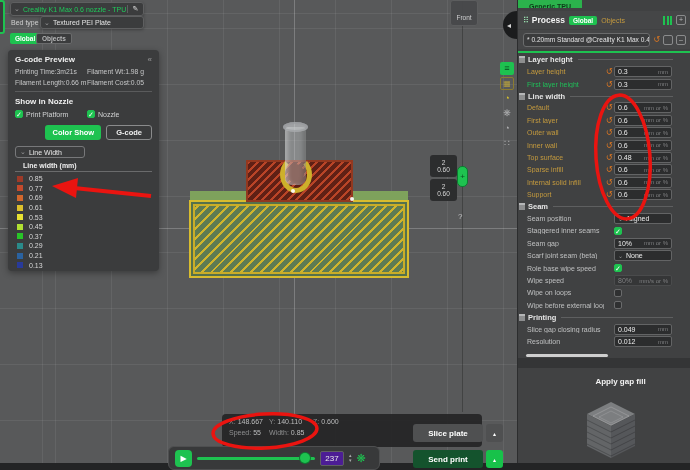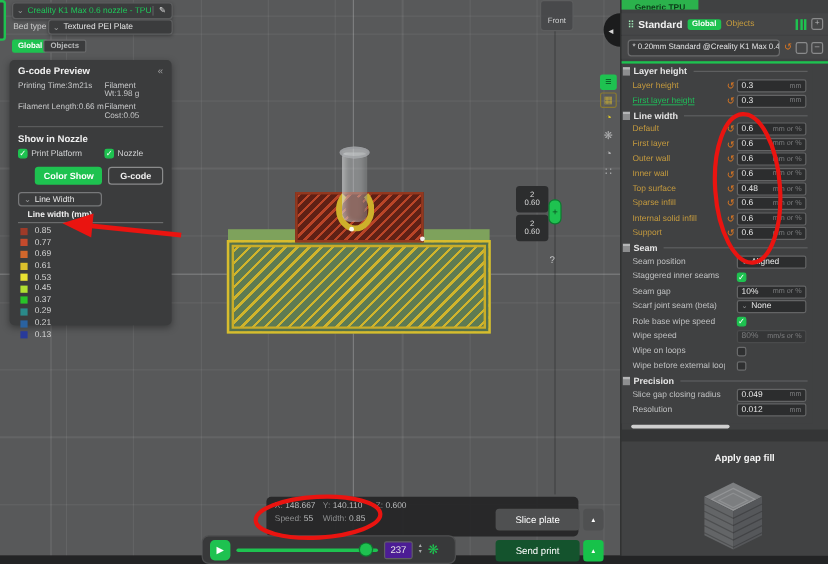--- a/index.html
+++ b/index.html
@@ -66,21 +66,21 @@
   #bed-label{left:11px;top:19px;font-size:7px;color:#cfcfcf;z-index:5;}
   #bed-card{left:40px;top:16px;width:104px;height:13px;z-index:5;padding:0 3px;gap:3px;color:#e4e4e4;}
   .tab{height:11px;border-radius:2px;font-size:6.5px;font-weight:bold;display:flex;align-items:center;justify-content:center;padding:0 5px;z-index:5;}
   .tab.green{background:#1ec250;color:#fff;}
   .tab.dark{background:#3b3c3d;border:1px solid #6a6b6c;color:#b8b9ba;}
   #tab-global{left:10px;top:33px;}
   #tab-objects{left:36px;top:33px;}
   .corner-sliver{left:-5px;top:0;width:10px;height:34px;border:2px solid #1ec250;border-radius:3px;background:#3a3b3c;z-index:5;}
 
   
-  #gcode-panel{left:8px;top:50px;width:135px;height:221px;background:#3b3c3d;border-radius:4px;
+  #gcode-panel{left:8px;top:50px;width:151px;height:221px;background:#3b3c3d;border-radius:4px;
     box-shadow:0 2px 6px rgba(0,0,0,.35);z-index:5;padding:5px 7px 0 7px;font-size:7px;}
   .gp-head{display:flex;align-items:center;justify-content:space-between;font-size:8px;font-weight:bold;color:#f0f0f0;margin-bottom:4px;}
   .gp-head .coll{color:#9a9b9c;font-weight:normal;}
   #gp-stats{display:grid;grid-template-columns:72px 1fr;row-gap:4px;color:#c6c7c8;font-size:6.8px;}
   .gp-div{height:1px;background:#5a5b5c;margin:5px 0;}
   .gp-sub{font-size:8px;font-weight:bold;color:#f0f0f0;margin:2px 0 4px 0;}
   #gp-preview-opts{display:grid;grid-template-columns:72px 1fr;}
   .cbrow{display:flex;align-items:center;gap:3px;color:#d2d3d4;}
   .cb{width:8px;height:8px;border-radius:2px;border:1px solid #6a6b6c;background:#2f3031;
       font-size:7px;line-height:7px;text-align:center;color:#fff;}
@@ -113,21 +113,21 @@
     display:flex;align-items:center;justify-content:center;}
   .ptrack{position:relative;width:118px;height:9px;}
   .ptrack .line{position:absolute;left:0;top:3px;width:100%;height:3px;background:#1ec250;border-radius:2px;}
   .ptrack .knob{position:absolute;left:103px;top:-1px;width:10px;height:10px;border-radius:50%;background:#1ec250;box-shadow:0 0 0 1px #0d7a30;}
   .pnum{width:24px;height:15px;background:#4c1d95;border:1px solid #5f6061;border-radius:2px;
     font-size:8px;color:#e8e8e8;display:flex;align-items:center;justify-content:center;}
   .pstep{display:flex;flex-direction:column;font-size:5px;color:#aaabac;line-height:5px;}
   .picon{color:#1ec250;font-size:11px;}
 
   
-  .act{position:absolute;height:18px;border-radius:3px;font-size:8px;font-weight:normal;color:#fff;
+  .act{position:absolute;height:18px;border-radius:3px;font-size:8px;font-weight:bold;color:#fff;
     display:flex;align-items:center;justify-content:center;z-index:8;}
   #slice-btn{left:413px;top:424px;width:70px;background:#4f5051;}
   #slice-more{left:486px;top:424px;width:17px;background:#4f5051;font-size:6px;}
   #send-btn{left:413px;top:450px;width:70px;background:#14532d;}
   #send-more{left:486px;top:450px;width:17px;background:#17c24a;font-size:6px;}
   #bottom-strip{left:0;top:463px;width:690px;height:7px;background:#232425;z-index:3;}
 
   
   #right-panel{left:517px;top:0;width:173px;height:463px;background:#404142;z-index:5;border-left:1px solid #2c2d2e;}
   .filament-tab{position:absolute;left:0;top:0;width:64px;height:8px;background:#2bb24c;overflow:hidden;
@@ -352,21 +352,21 @@
   <div class="act" id="slice-btn">Slice plate</div>
   <div class="act" id="slice-more">▴</div>
   <div class="act" id="send-btn">Send print</div>
   <div class="act" id="send-more">▴</div>
   <div class="abs" id="bottom-strip"></div>
 
   <div class="abs" id="right-panel">
     <div class="filament-tab">Generic TPU</div>
     <div class="proc-head">
       <span class="drag-dots">⠿</span>
-      <span class="proc-title">Standard</span>
+      <span class="proc-title">Process</span>
       <span class="mini-tab-green">Global</span>
       <span class="mini-tab-gold">Objects</span>
       <span class="sliders-icon">
           <i></i>
           <i></i>
           <i></i>
         </span>
       <span class="box-icon">+</span>
     </div>
     <div class="preset-row">
@@ -555,21 +555,21 @@
         </div>
         <div class="prow">
           <span class="plabel plain">Wipe before external loop</span>
           <span class="ctrl">
             <span class="rspace"></span>
             <span class="cb"></span>
           </span>
         </div>
         <div class="sec-head">
           <span class="sec-cube"></span>
-          <span class="sec-title">Precision</span>
+          <span class="sec-title">Printing</span>
           <span class="sec-line"></span>
         </div>
         <div class="prow">
           <span class="plabel plain">Slice gap closing radius</span>
           <span class="ctrl">
             <span class="rspace"></span>
             <span class="pbox">
               <span class="val">0.049</span>
               <span class="unit">mm</span>
             </span>

